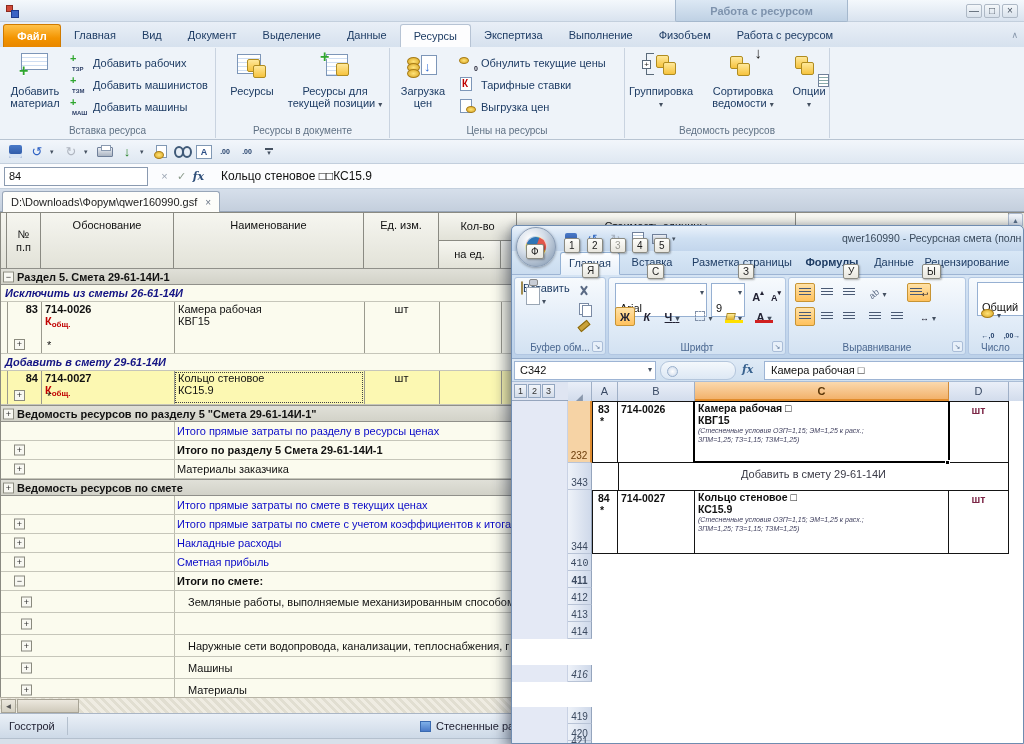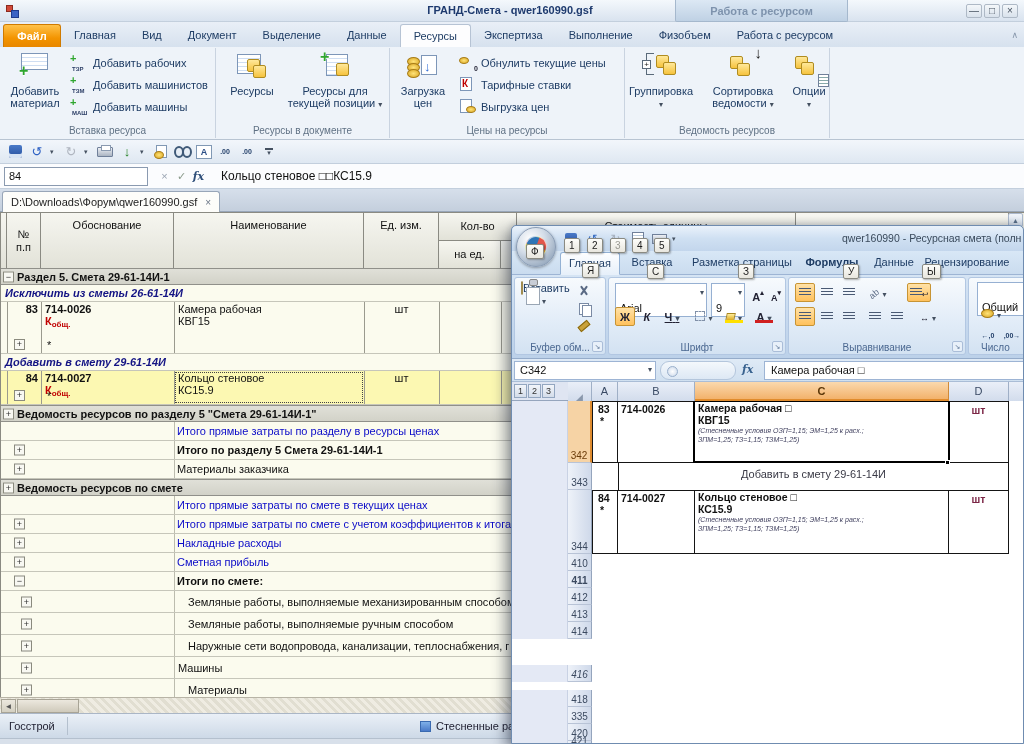--- a/index.html
+++ b/index.html
@@ -229,21 +229,20 @@
 
 <div id="stage">
 
   <section id="grand">
 
     <div id="g-title">
       <span id="g-appico">
           <span class="c1"></span>
           <span class="c2" style="position:absolute"></span>
         </span>
-      <div id="g-title-text">ГРАНД-Смета - qwer160990.gsf</div>
       <div id="g-ctx">Работа с ресурсом</div>
       <div class="winbtn" style="right:42px">—</div>
       <div class="winbtn" style="right:24px">□</div>
       <div class="winbtn" style="right:6px">×</div>
     </div>
 
     <div id="g-tabsrow">
       <div id="g-tabs-strip">
           <div class="gtab file">Файл</div>
           <div class="gtab">Главная</div>
@@ -522,31 +521,30 @@
           <div class="ttxt bold">Итоги по смете:</div>
         </div>
         <div class="grow cat" style="height: 22px;">
           <div class="vl lt" style="left: 173px;"></div>
           <div class="exp" style="left: 20px; top: 50%; transform: translateY(-50%);">+</div>
           <div class="ttxt plain" style="left: 187px;">Земляные работы, выполняемые механизированным способом</div>
         </div>
         <div class="grow cat" style="height: 22px;">
           <div class="vl lt" style="left: 173px;"></div>
           <div class="exp" style="left: 20px; top: 50%; transform: translateY(-50%);">+</div>
-          <div class="ttxt plain" style="left: 187px;">Земляные работы, выполняемые ручным способом</div>
         </div>
         <div class="grow cat" style="height: 22px;">
           <div class="vl lt" style="left: 173px;"></div>
           <div class="exp" style="left: 20px; top: 50%; transform: translateY(-50%);">+</div>
           <div class="ttxt plain" style="left: 187px;">Наружные сети водопровода, канализации, теплоснабжения, г</div>
         </div>
         <div class="grow cat" style="height: 22px;">
           <div class="vl lt" style="left: 173px;"></div>
           <div class="exp" style="left: 20px; top: 50%; transform: translateY(-50%);">+</div>
-          <div class="ttxt plain" style="left: 177px;">Машины</div>
+          <div class="ttxt plain" style="left: 187px;">Машины</div>
         </div>
         <div class="grow cat" style="height: 22px;">
           <div class="vl lt" style="left: 173px;"></div>
           <div class="exp" style="left: 20px; top: 50%; transform: translateY(-50%);">+</div>
           <div class="ttxt plain" style="left: 187px;">Материалы</div>
         </div>
       </div>
 
     <div id="g-hscroll">
       <div class="scrbtn">◄</div>
@@ -655,21 +653,21 @@
       <div class="xch" style="left:80px;width:26px">A</div>
       <div class="xch" style="left:106px;width:77px">B</div>
       <div class="xch sel" style="left:183px;width:254px">C</div>
       <div class="xch" style="left:437px;width:60px">D</div>
       <div class="xch" style="left:497px;width:16px"></div>
     </div>
 
     <div id="x-grid">
         <div class="xrow" style="top: 0px; height: 62px;">
           <div class="xgut"></div>
-          <div class="xrhdr sel">342</div>
+          <div class="xrhdr sel">232</div>
           <div class="xcell ca" style="left: 80px; width: 26px;">
             <div class="xa">83</div>
             <div class="xa2">*</div>
           </div>
           <div class="xcell cb" style="left: 106px; width: 77px;">714-0026</div>
           <div class="xcell cc" style="left: 183px; width: 254px;">
             <div class="c1">Камера рабочая □</div>
             <div class="c1">КВГ15</div>
             <div class="cnote">(Стесненные условия ОЗП=1,15; ЭМ=1,25 к расх.;</div>
             <div class="cnote">ЗПМ=1,25; ТЗ=1,15; ТЗМ=1,25)</div>
@@ -692,21 +690,21 @@
           </div>
           <div class="xcell cb" style="left: 106px; width: 77px;">714-0027</div>
           <div class="xcell cc" style="left: 183px; width: 254px;">
             <div class="c1">Кольцо стеновое □</div>
             <div class="c1">КС15.9</div>
             <div class="cnote">(Стесненные условия ОЗП=1,15; ЭМ=1,25 к расх.;</div>
             <div class="cnote">ЗПМ=1,25; ТЗ=1,15; ТЗМ=1,25)</div>
           </div>
           <div class="xcell cd" style="left: 437px; width: 60px;">шт</div>
         </div>
-        <div class="xrow" style="top: 153px; height: 17px;">
+        <div class="xrow" style="top: 153px; height: 17px; font-family: Liberation Mono, monospace;">
           <div class="xgut"></div>
           <div class="xrhdr">410</div>
         </div>
         <div class="xrow" style="top: 170px; height: 17px; font-weight: bold;">
           <div class="xgut"></div>
           <div class="xrhdr">411</div>
         </div>
         <div class="xrow" style="top: 187px; height: 17px;">
           <div class="xgut"></div>
           <div class="xrhdr">412</div>
@@ -716,27 +714,23 @@
           <div class="xrhdr">413</div>
         </div>
         <div class="xrow" style="top: 221px; height: 17px;">
           <div class="xgut"></div>
           <div class="xrhdr">414</div>
         </div>
         <div class="xrow" style="top: 264px; height: 17px; font-style: italic;">
           <div class="xgut"></div>
           <div class="xrhdr">416</div>
         </div>
-        <div class="xrow" style="top: 289px; height: 17px;">
-          <div class="xgut"></div>
-          <div class="xrhdr">418</div>
-        </div>
         <div class="xrow" style="top: 306px; height: 17px;">
           <div class="xgut"></div>
-          <div class="xrhdr">335</div>
+          <div class="xrhdr">419</div>
         </div>
         <div class="xrow" style="top: 323px; height: 17px;">
           <div class="xgut"></div>
           <div class="xrhdr">420</div>
         </div>
         <div class="xrow" style="top: 340px; height: 8px;">
           <div class="xgut"></div>
           <div class="xrhdr">421</div>
         </div>
       </div>

